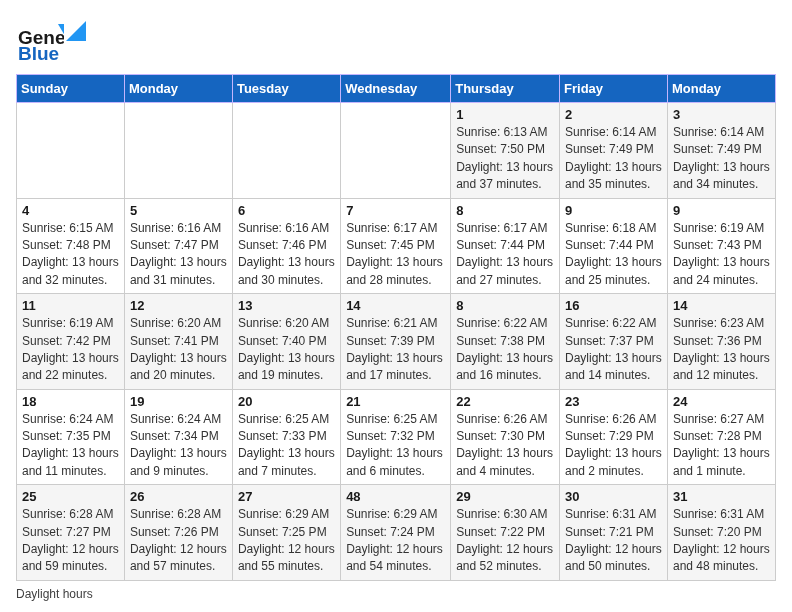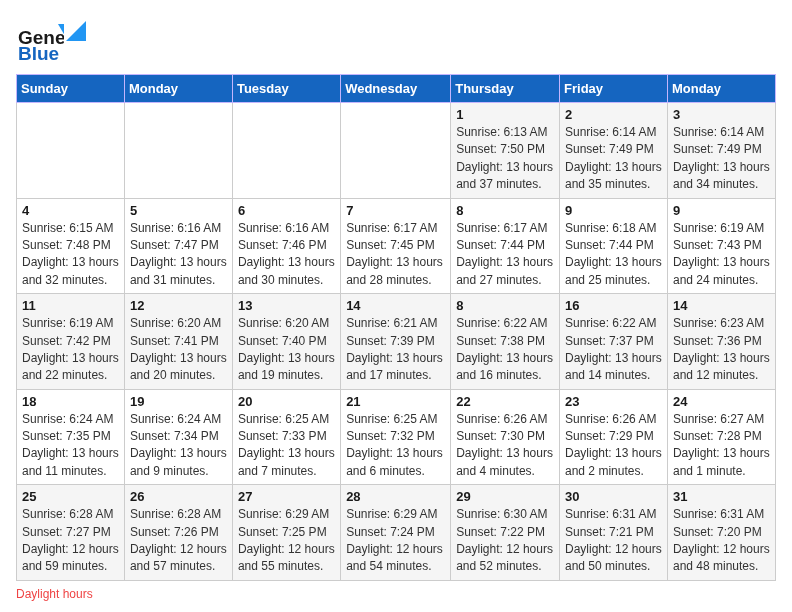--- a/index.html
+++ b/index.html
@@ -74,21 +74,21 @@
       color: #333;
       font-size: 12px;
       line-height: 1.45;
     }
     .empty-cell {
       background: #fff !important;
     }
     .footer {
       margin-top: 6px;
       font-size: 12px;
-      color: #ef4444;
+      color: #404040;
     }
   </style>
 </head>
 <body>
 
 <div class="header">
   <div class="logo">
     <div style="display:flex; align-items:center;">
       <svg width="48" height="48" viewBox="0 0 48 48">
         <text x="2" y="28" font-size="19" font-weight="bold" fill="#1a1a1a" font-family="Arial">General</text>
@@ -230,21 +230,21 @@
         </td>
         <td>
           <span class="day-num">26</span>
           <div class="day-detail">Sunrise: 6:28 AM<br>Sunset: 7:26 PM<br>Daylight: 12 hours and 57 minutes.</div>
         </td>
         <td>
           <span class="day-num">27</span>
           <div class="day-detail">Sunrise: 6:29 AM<br>Sunset: 7:25 PM<br>Daylight: 12 hours and 55 minutes.</div>
         </td>
         <td>
-          <span class="day-num">28</span>
+          <span class="day-num">48</span>
           <div class="day-detail">Sunrise: 6:29 AM<br>Sunset: 7:24 PM<br>Daylight: 12 hours and 54 minutes.</div>
         </td>
         <td>
           <span class="day-num">29</span>
           <div class="day-detail">Sunrise: 6:30 AM<br>Sunset: 7:22 PM<br>Daylight: 12 hours and 52 minutes.</div>
         </td>
         <td>
           <span class="day-num">30</span>
           <div class="day-detail">Sunrise: 6:31 AM<br>Sunset: 7:21 PM<br>Daylight: 12 hours and 50 minutes.</div>
         </td>

